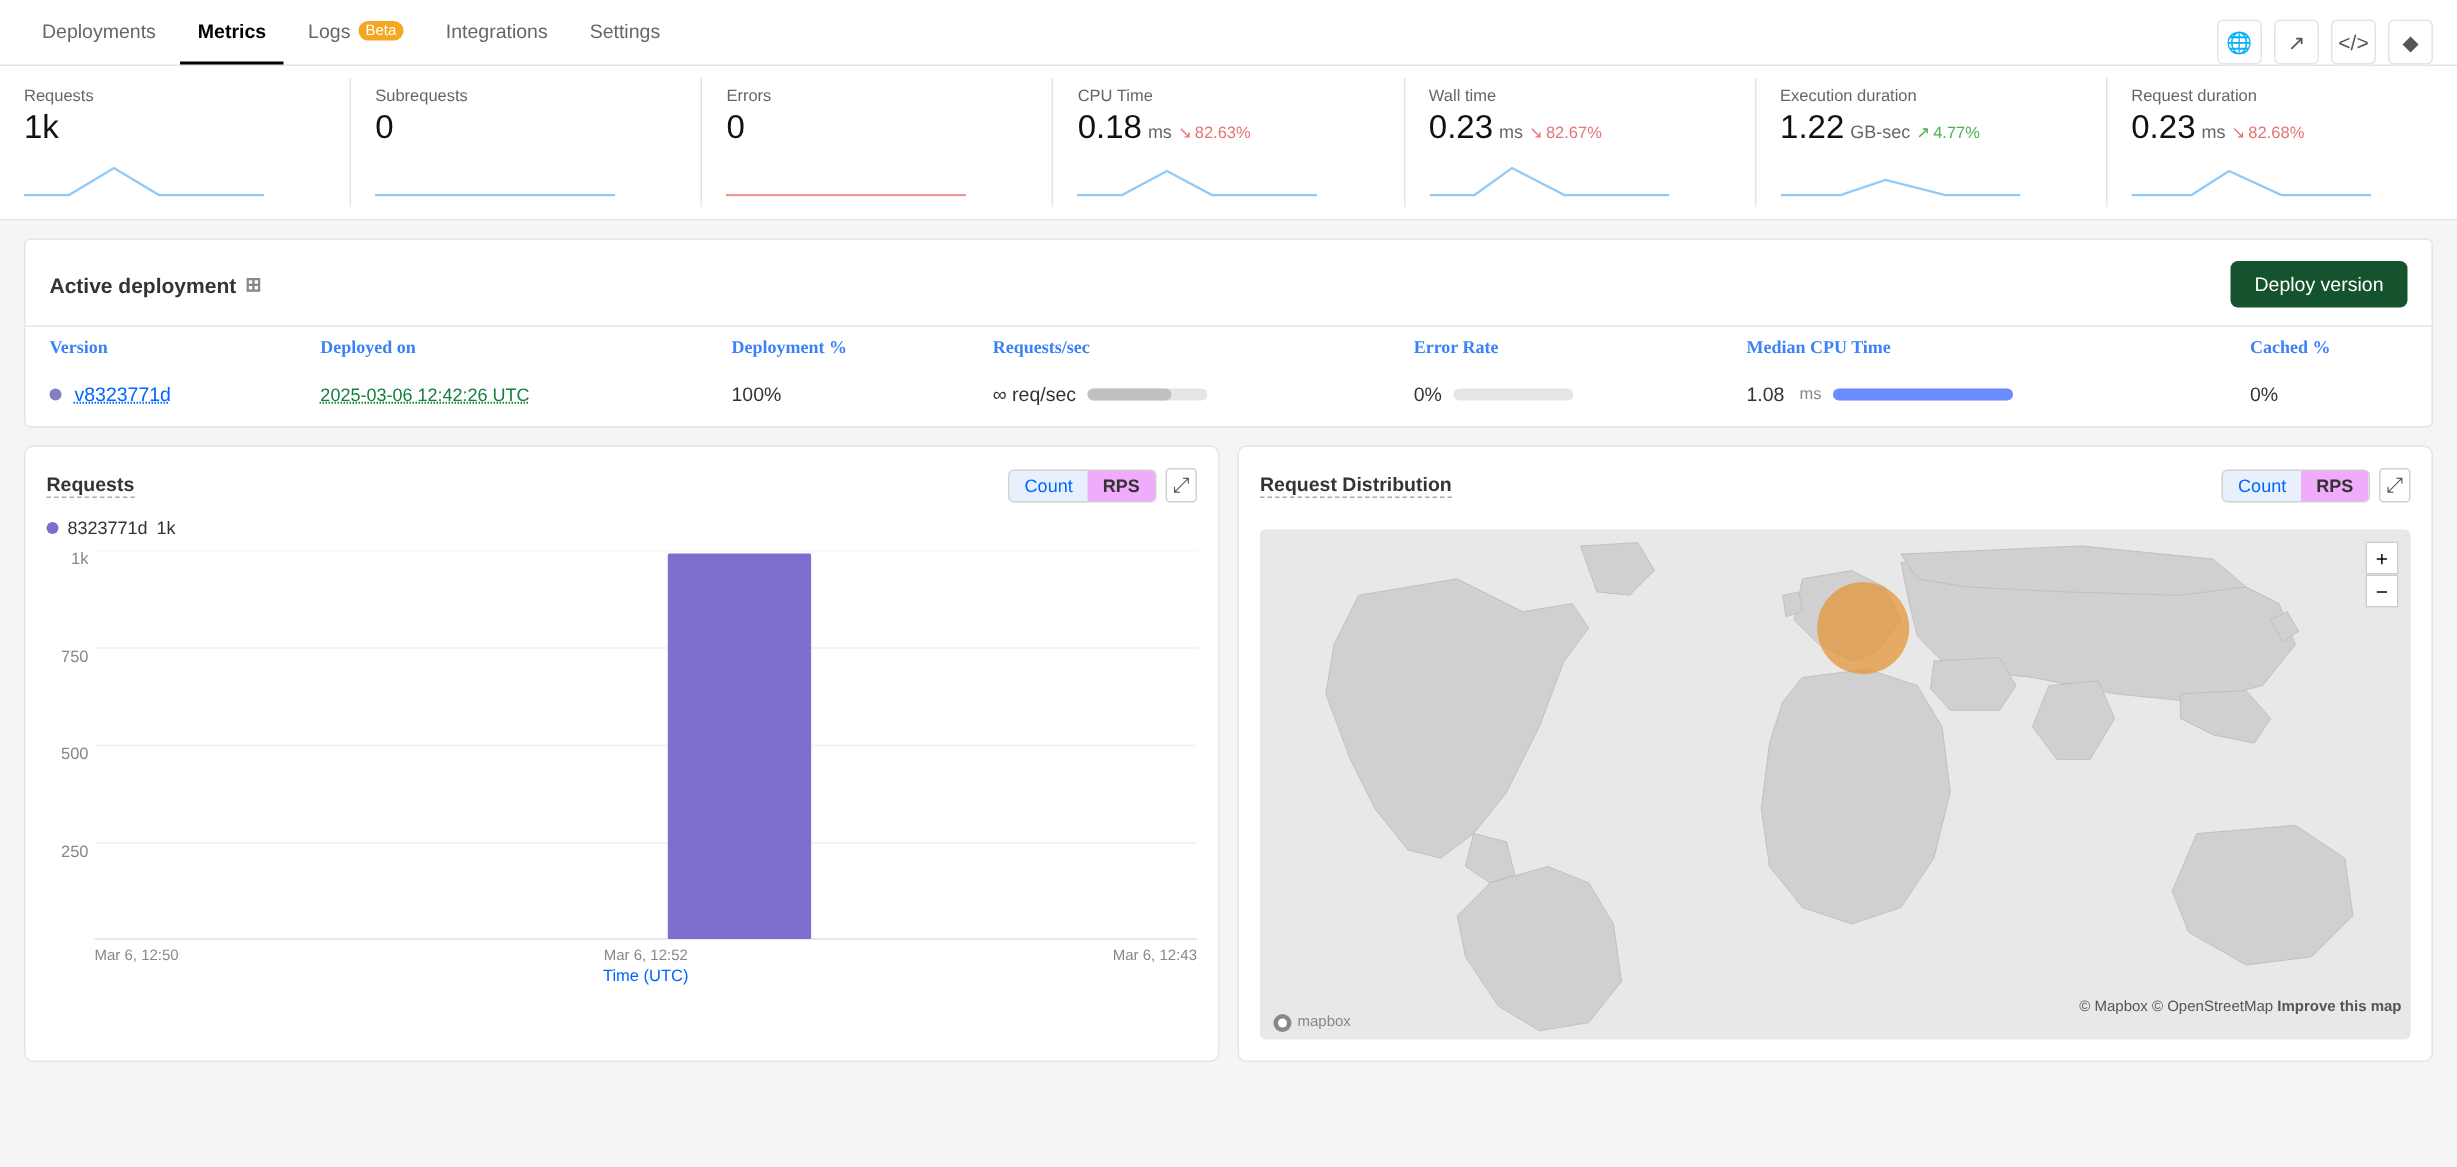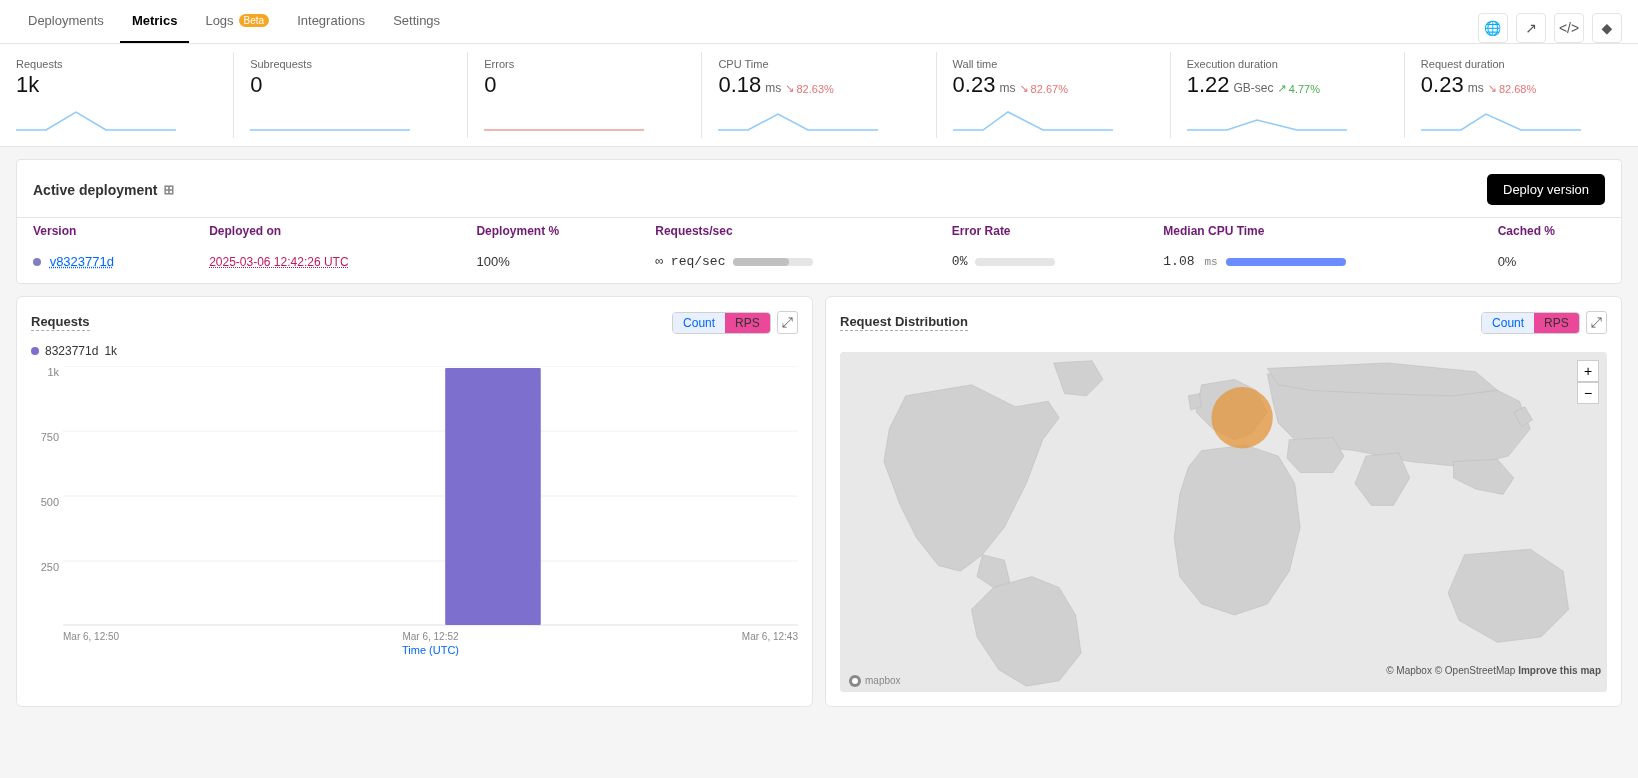--- a/index.html
+++ b/index.html
@@ -56,51 +56,51 @@
       background: #fff; border: 1px solid #e5e5e5;
       border-radius: 4px; margin-bottom: 12px;
     }
     .card-header {
       display: flex; align-items: center; justify-content: space-between;
       padding: 14px 16px 12px;
     }
     .card-title { font-size: 14px; font-weight: 600; display: flex; align-items: center; gap: 6px; }
     .card-title-icon { font-size: 13px; color: #888; cursor: pointer; }
     .deploy-btn {
-      background: #000000; color: #fff; border: none;
+      background: #14532d; color: #fff; border: none;
       padding: 8px 16px; border-radius: 5px; cursor: pointer;
       font-size: 13px; font-weight: 500;
     }
 
     
     .deploy-table { width: 100%; border-collapse: collapse; }
     .deploy-table th {
       text-align: left; font-size: 12px; font-weight: 600;
-      color: #701a75; padding: 6px 16px 8px; border-top: 1px solid #e5e5e5;
+      color: #3b82f6; padding: 6px 16px 8px; border-top: 1px solid #e5e5e5; font-family: Liberation Serif, serif;
     }
     .deploy-table td { padding: 8px 16px 14px; font-size: 13px; vertical-align: middle; }
     .version-dot { display: inline-block; width: 8px; height: 8px; border-radius: 50%; background: #8080c0; margin-right: 5px; }
     .version-link { color: #0066ff; text-decoration: underline; text-decoration-style: dotted; cursor: pointer; }
-    .date-link { color: #be185d; text-decoration: underline; text-decoration-style: dotted; cursor: pointer; font-size: 12px; }
-    .bar-container { display: flex; align-items: center; gap: 8px; font-family: Liberation Mono, monospace; }
+    .date-link { color: #15803d; text-decoration: underline; text-decoration-style: dotted; cursor: pointer; font-size: 12px; }
+    .bar-container { display: flex; align-items: center; gap: 8px; }
     .bar-bg { height: 8px; background: #e5e5e5; border-radius: 4px; width: 80px; }
     .bar-fill { height: 8px; border-radius: 4px; }
     .bar-fill.blue { background: #6b8cff; }
     .bar-fill.gray { background: #c0c0c0; }
 
     
     .panels-row { display: flex; gap: 12px; }
     .panel { background: #fff; border: 1px solid #e5e5e5; border-radius: 6px; flex: 1; padding: 14px; min-height: 380px; }
     .panel-header { display: flex; align-items: center; justify-content: space-between; margin-bottom: 10px; }
     .panel-title { font-size: 13px; font-weight: 600; border-bottom: 1px dashed #aaa; padding-bottom: 1px; }
     .panel-controls { display: flex; align-items: center; gap: 6px; }
     .toggle-btn-group { display: flex; border: 1px solid #d0d0d0; border-radius: 4px; overflow: hidden; }
     .toggle-btn {
       padding: 3px 10px; font-size: 12px; cursor: pointer;
-      background: #ec4899; border: none; color: #333;
+      background: #f0abfc; border: none; color: #333; font-weight: bold;
     }
     .toggle-btn.active { background: #e8f0fe; color: #0066ff; font-weight: 500; }
     .expand-icon { font-size: 14px; cursor: pointer; color: #555; border: 1px solid #d0d0d0; border-radius: 3px; padding: 2px 4px; }
 
     
     .legend { display: flex; align-items: center; gap: 6px; margin-bottom: 8px; font-size: 12px; }
     .legend-dot { width: 8px; height: 8px; border-radius: 50%; }
 
     
     .map-container { background: #e8e8e8; border-radius: 4px; position: relative; overflow: hidden; flex: 1; min-height: 300px; margin-top: 8px; }

